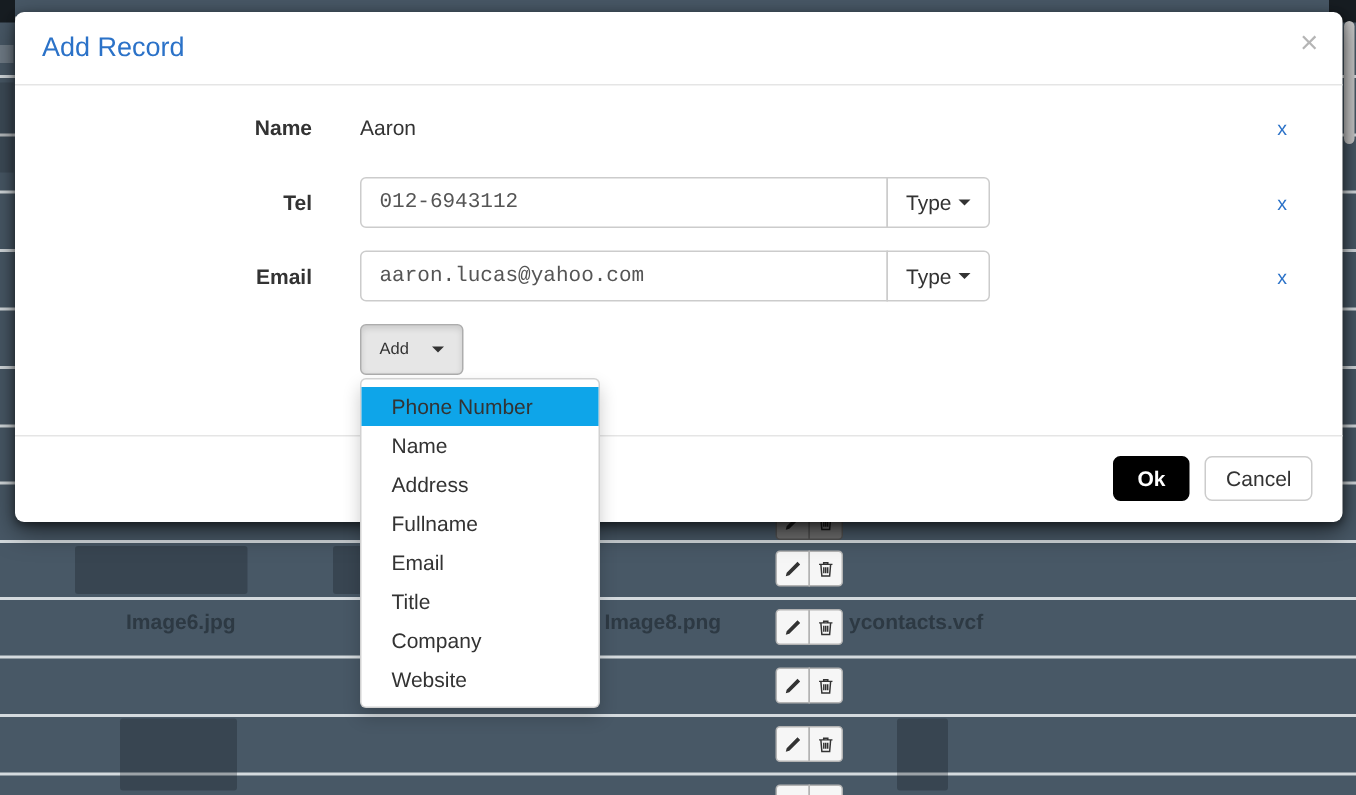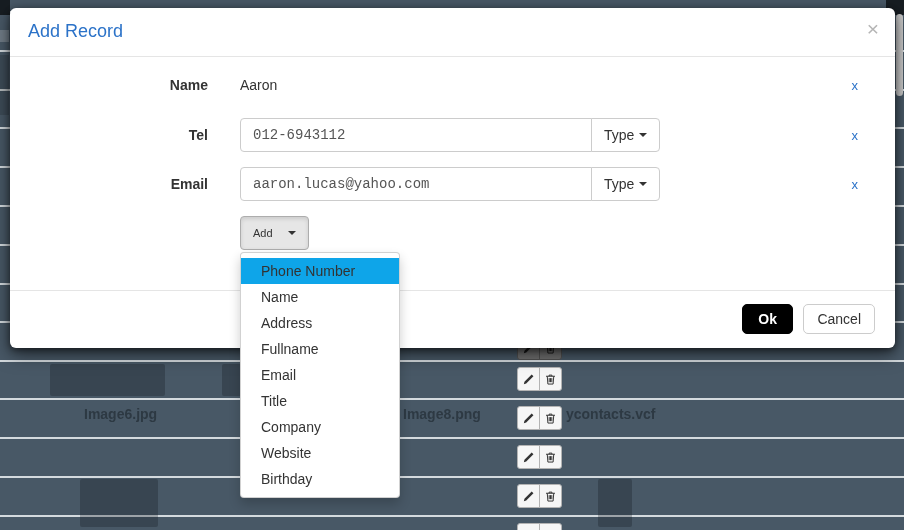--- a/index.html
+++ b/index.html
@@ -249,21 +249,20 @@
       </button>
       <ul class="dropdown-menu">
         <li class="dropdown-item highlight">Phone Number</li>
         <li class="dropdown-item">Name</li>
         <li class="dropdown-item">Address</li>
         <li class="dropdown-item">Fullname</li>
         <li class="dropdown-item">Email</li>
         <li class="dropdown-item">Title</li>
         <li class="dropdown-item">Company</li>
         <li class="dropdown-item">Website</li>
-        <li class="dropdown-item">Birthday</li>
       </ul>
     </div>
   </div>
 
   <div class="modal-footer">
     <button class="btn-ok">Ok</button>
     <button class="btn-cancel">Cancel</button>
   </div>
 </div>
 

